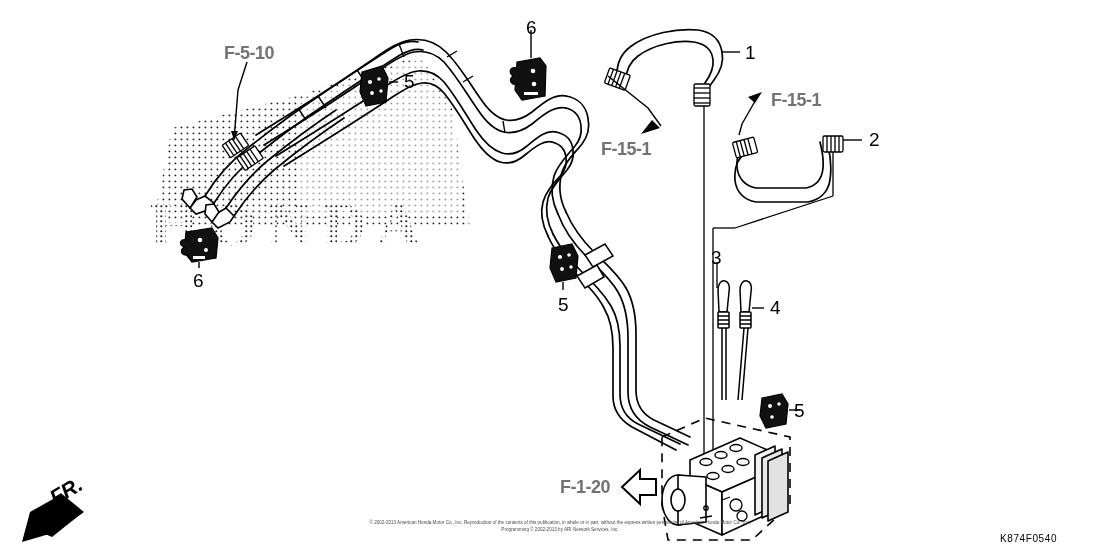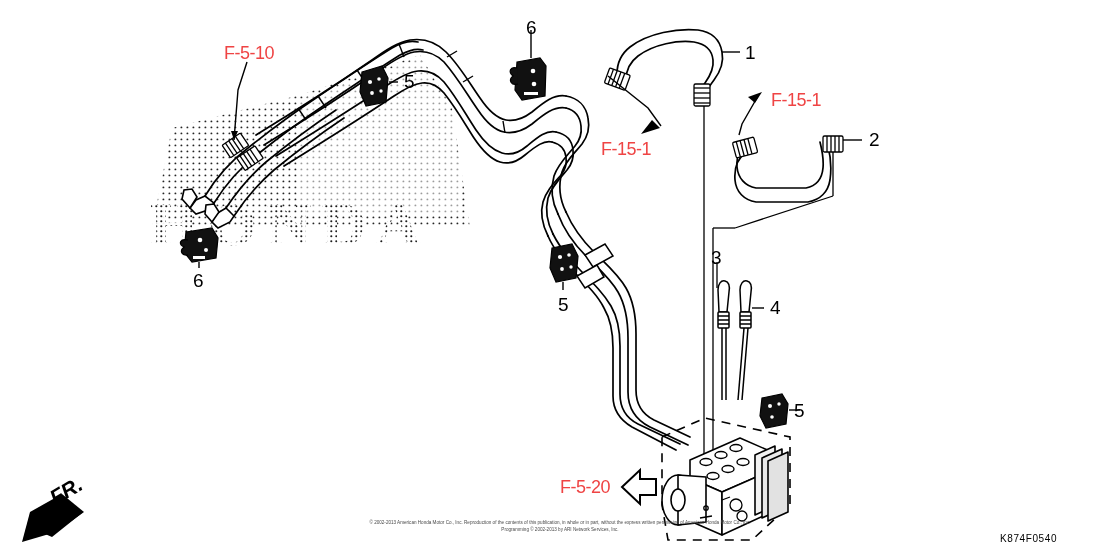--- a/index.html
+++ b/index.html
@@ -28,22 +28,22 @@
     font-size: 19px;
     font-weight: 400;
     color: #000;
     line-height: 1;
     white-space: nowrap;
   }
   .ref-label {
     position: absolute;
     font-family: "Liberation Sans", sans-serif;
     font-size: 18px;
-    font-weight: normal;
-    color: #ef4444;
+    font-weight: bold;
+    color: #737373;
     line-height: 1;
     letter-spacing: -0.5px;
     white-space: nowrap;
     text-align: right;
   }
   .fr-label {
     position: absolute;
     font-family: "Liberation Sans", sans-serif;
     font-size: 21px;
     font-weight: bold;
@@ -381,21 +381,21 @@
   <div class="callout-num" style="left:770px; top:298px;">4</div>
   <div class="callout-num" style="left:404px; top:72px;">5</div>
   <div class="callout-num" style="left:558px; top:295px;">5</div>
   <div class="callout-num" style="left:794px; top:401px;">5</div>
   <div class="callout-num" style="left:526px; top:18px;">6</div>
   <div class="callout-num" style="left:193px; top:271px;">6</div>
 
   <div class="ref-label" style="left:224px; top:44px;">F-5-10</div>
   <div class="ref-label" style="left:601px; top:140px;">F-15-1</div>
   <div class="ref-label" style="left:771px; top:91px;">F-15-1</div>
-  <div class="ref-label" style="left:560px; top:478px;">F-5-20</div>
+  <div class="ref-label" style="left:560px; top:478px;">F-1-20</div>
 
   <div class="fr-label" style="left:46px; top:490px; transform:rotate(-30deg); transform-origin:left top; color:#000;">FR.</div>
 
   <div class="copyright" style="left:300px; top:519px; width:520px; text-align:center;">© 2002-2013 American Honda Motor Co., Inc. Reproduction of the contents of this publication, in whole or in part, without the express written permission of American Honda Motor Co., Inc.</div>
   <div class="copyright" style="left:300px; top:526px; width:520px; text-align:center;">Programming © 2002-2013 by ARI Network Services, Inc.</div>
 
   <div class="partno" style="left:1000px; top:533px;">K874F0540</div>
 
 </div>
 

